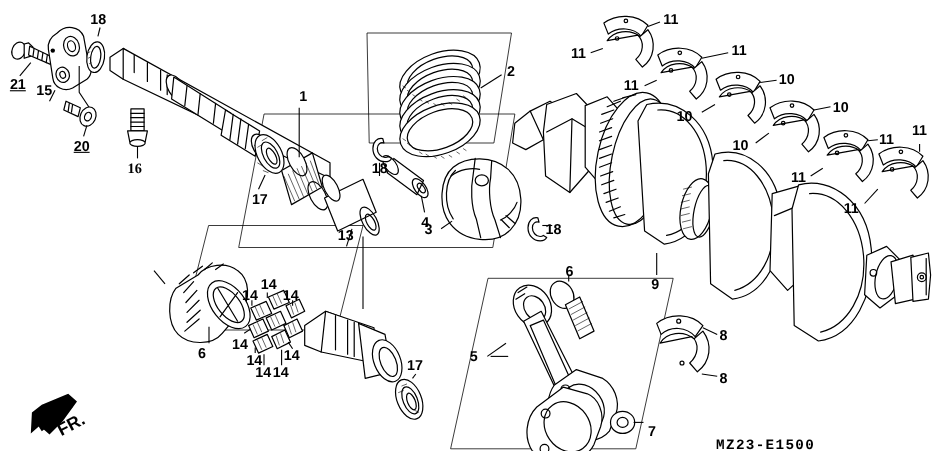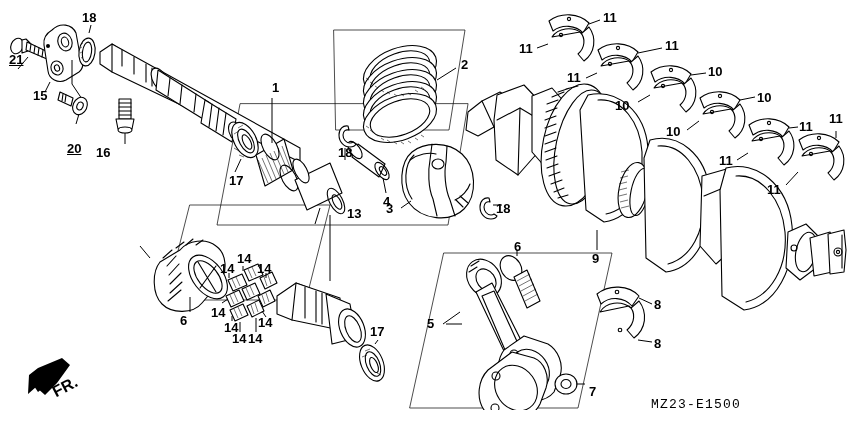--- a/index.html
+++ b/index.html
@@ -28,21 +28,21 @@
     font-weight: 700;
     color: #000000;
     line-height: 1;
     white-space: nowrap;
     letter-spacing: 0px;
   }
   .partcode {
     position: absolute;
     font-family: "Liberation Mono", monospace;
     font-size: 13px;
-    font-weight: 400;
+    font-weight: 700;
     letter-spacing: 1.2px;
     color: #000;
     white-space: nowrap;
   }
   .fr-txt {
     position: absolute;
     font-family: "Liberation Sans", sans-serif;
     font-weight: 700;
     font-size: 16px;
     color: #000;
@@ -436,38 +436,38 @@
   <div class="lbl" style="left:603px; top:11px;">11</div>
   <div class="lbl" style="left:519px; top:42px;">11</div>
   <div class="lbl" style="left:665px; top:39px;">11</div>
   <div class="lbl" style="left:567px; top:71px;">11</div>
   <div class="lbl" style="left:799px; top:120px;">11</div>
   <div class="lbl" style="left:829px; top:112px;">11</div>
   <div class="lbl" style="left:719px; top:154px;">11</div>
   <div class="lbl" style="left:767px; top:183px;">11</div>
 
   <div class="lbl" style="left:180px; top:314px;">6</div>
-  <div class="lbl" style="left:307px; top:207px;margin-left:40px;">13</div>
+  <div class="lbl" style="left:307px; top:207px;">13</div>
 
   <div class="lbl" style="left:237px; top:252px;">14</div>
   <div class="lbl" style="left:220px; top:262px;">14</div>
   <div class="lbl" style="left:257px; top:262px;">14</div>
   <div class="lbl" style="left:211px; top:306px;">14</div>
   <div class="lbl" style="left:224px; top:321px;">14</div>
   <div class="lbl" style="left:232px; top:332px;">14</div>
   <div class="lbl" style="left:248px; top:332px;">14</div>
   <div class="lbl" style="left:258px; top:316px;">14</div>
 
-  <div class="lbl" style="left:33px;  top:89px;">15</div>
-  <div class="lbl" style="left:96px; top:146px;">16</div>
+  <div class="lbl" style="left:33px;  top:75px;">15</div>
+  <div class="lbl" style="left:116px; top:146px;font-family:Liberation Serif, serif;">16</div>
   <div class="lbl" style="left:229px; top:174px;">17</div>
   <div class="lbl" style="left:370px; top:325px;">17</div>
   <div class="lbl" style="left:338px; top:146px;">18</div>
   <div class="lbl" style="left:496px; top:202px;">18</div>
   <div class="lbl" style="left:82px;  top:11px;">18</div>
-  <div class="lbl" style="left:67px;  top:142px;text-decoration:underline;">20</div>
-  <div class="lbl" style="left:9px;   top:53px;text-decoration:underline;">21</div>
+  <div class="lbl" style="left:67px;  top:126px;text-decoration:underline;">20</div>
+  <div class="lbl" style="left:9px;   top:70px;text-decoration:underline;">21</div>
 
   <div class="fr-txt" style="left:58px; top:383px;">FR.</div>
 
   <div class="partcode" style="left:651px; top:397px;">MZ23-E1500</div>
 
 </div>
 
 </body></html>

